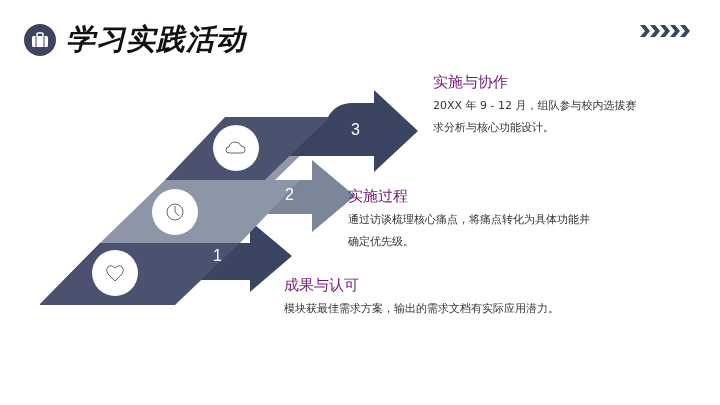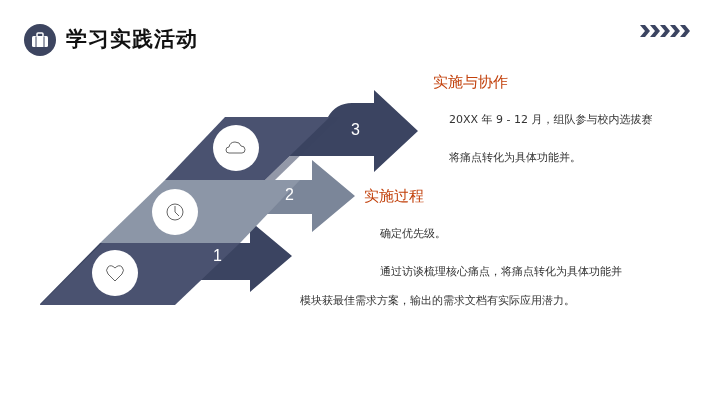--- a/index.html
+++ b/index.html
@@ -9,35 +9,36 @@
       font-family: "DejaVu Sans", "Liberation Sans", sans-serif;
       color: #222;
     }
     .header-icon {
       position: absolute; left: 24px; top: 24px; width: 32px; height: 32px;
       border-radius: 50%; background: #3d4560;
     }
     .header-icon svg { position: absolute; left: 7px; top: 8px; }
     .page-title {
       position: absolute; left: 66px; top: 18px;
-      font-size: 21px; font-weight: bold; color: #111; letter-spacing: 1px;
+      font-size: 29px; font-weight: bold; color: #111; letter-spacing: 1px;
       line-height: 42px;
+      font-style: italic;
     }
     .chevrons { position: absolute; left: 640px; top: 24px; }
     .diagram { position: absolute; left: 0; top: 0; }
     .step-num {
       position: absolute; color: #fff; font-size: 16px; line-height: 18px;
       font-family: "Liberation Sans", sans-serif;
     }
     .block { position: absolute; }
     .block-title {
-      font-size: 15px; color: #c2410c; line-height: 22px; margin: 0 0 2px 0;
+      font-size: 15px; color: #701a75; line-height: 22px; margin: 0 0 2px 0;
     }
     .block-desc {
-      font-size: 11px; color: #333; line-height: 22px; margin: 16px;
+      font-size: 11px; color: #333; line-height: 22px; margin: 0;
     }
   </style>
 </head>
 <body>
 
 <div class="header-icon">
   <svg width="18" height="16" viewBox="0 0 18 16">
     <rect x="1" y="4" width="16" height="11" rx="1.5" fill="#ffffff"></rect>
     <rect x="6" y="1" width="6" height="4" rx="1" fill="none" stroke="#ffffff" stroke-width="1.5"></rect>
     <line x1="5" y1="4.5" x2="5" y2="15" stroke="#3d4560" stroke-width="1"></line>
@@ -94,24 +95,25 @@
   <path fill="none" stroke="#555" stroke-width="0.9" d="M229,153 Q226,153 226,150 Q226,147 229,147 Q230,142 235,142 Q240,142 241,146 Q245,146 245,149.5 Q245,153 242,153 Z"></path>
 </svg>
 
 <span class="step-num" style="left:213px; top:247px;">1</span>
 <span class="step-num" style="left:285px; top:186px;">2</span>
 <span class="step-num" style="left:351px; top:121px;">3</span>
 
 <div class="block" style="left:433px; top:71px;">
   <div class="block-title">实施与协作</div>
   <p class="block-desc">20XX 年 9 - 12 月，组队参与校内选拔赛</p>
-  <p class="block-desc">将痛点转化为具体功能并。</p>
+  <p class="block-desc">求分析与核心功能设计。</p>
 </div>
 
-<div class="block" style="left:364px; top:185px;">
+<div class="block" style="left:348px; top:185px;">
   <div class="block-title">实施过程</div>
+  <p class="block-desc">通过访谈梳理核心痛点，将痛点转化为具体功能并</p>
   <p class="block-desc">确定优先级。</p>
-  <p class="block-desc">通过访谈梳理核心痛点，将痛点转化为具体功能并</p>
 </div>
 
 <div class="block" style="left:284px; top:274px;">
+  <div class="block-title">成果与认可</div>
   <p class="block-desc">模块获最佳需求方案，输出的需求文档有实际应用潜力。</p>
 </div>
 
 </body></html>

